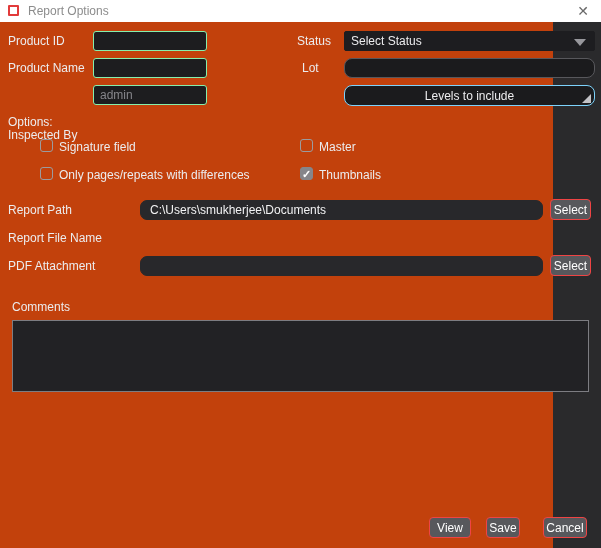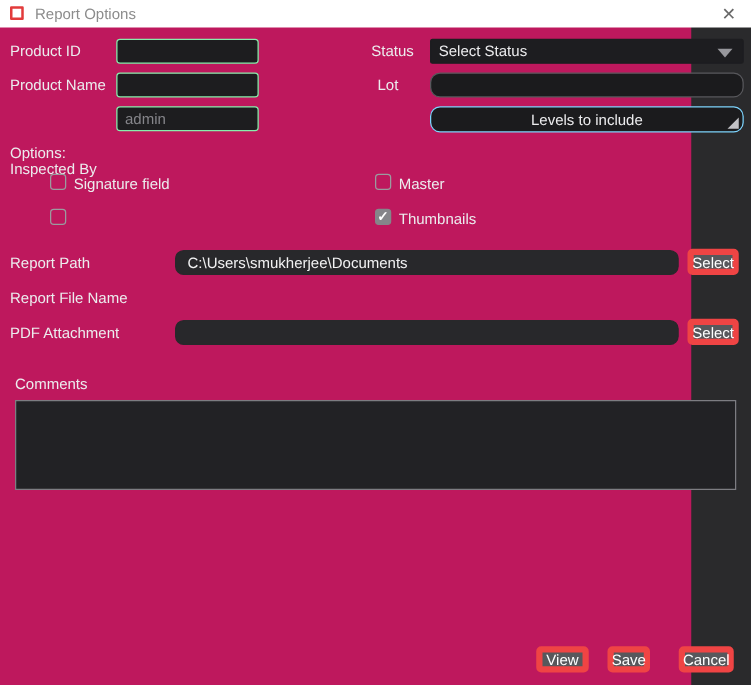--- a/index.html
+++ b/index.html
@@ -2,21 +2,21 @@
 <html><head>
 <meta charset="utf-8">
 <style>
   * { margin:0; padding:0; box-sizing:border-box; }
   html,body { width:601px; height:548px; }
   body {
     font-family:"Liberation Sans", sans-serif;
     background:#2a2a2c;
     overflow:hidden;
   }
-  .window { position:relative; width:553px; height:548px; background:#be185d; }
+  .window { position:relative; width:553px; height:548px; background:#c2410c; }
 
   
   .titlebar { position:absolute; left:0; top:0; width:601px; height:22px; background:#ffffff; }
   .app-icon { position:absolute; left:8px; top:5px; width:11px; height:11px; border:2px solid #e23b3b; border-radius:1px; background:#ffffff; }
   .title-text { position:absolute; left:28px; top:4px; font-size:12px; color:#8c8c8c; }
   .close-btn { position:absolute; left:572px; top:1px; width:22px; height:20px; text-align:center; font-size:14px; line-height:20px; color:#696969; cursor:pointer; }
 
   
   .lbl { position:absolute; font-size:12px; line-height:13px; color:#ececee; white-space:nowrap; }
 
@@ -57,21 +57,21 @@
   .cb.checked .mark { display:block; }
 
   
   .in-path {
     position:absolute; background:#28282b; border:1px solid #28282b; border-radius:7px;
     color:#f2f2f3; font-size:12px; font-family:"Liberation Sans", sans-serif; padding:0 9px; outline:none;
   }
 
   
   .btn {
-    position:absolute; background:#57585c; border:5px solid #ef4444; border-radius:4px;
+    position:absolute; background:#57585c; border:1px solid #ef4444; border-radius:4px;
     color:#ffffff; font-size:12px; font-family:"Liberation Sans", sans-serif;
     display:flex; align-items:center; justify-content:center; cursor:pointer; padding:0;
   }
 
   
   .comments-box {
     position:absolute; left:12px; top:320px; width:577px; height:72px;
     background:#222225; border:1px solid #7d7d82; border-radius:0;
     color:#ececee; font-size:12px; font-family:"Liberation Sans", sans-serif;
     resize:none; outline:none; padding:4px 6px;
@@ -113,20 +113,21 @@
 
   <div class="lbl" style="left:8px; top:116px;">Options:</div>
 
   <div class="cb" style="left:40px; top:139px;"></div>
   <div class="lbl" style="left:59px; top:141px;">Signature field</div>
 
   <div class="cb" style="left:300px; top:139px;"></div>
   <div class="lbl" style="left:319px; top:141px;">Master</div>
 
   <div class="cb" style="left:40px; top:167px;"></div>
+  <div class="lbl" style="left:59px; top:169px;">Only pages/repeats with differences</div>
 
   <div class="cb checked" style="left:300px; top:167px;">
       <span class="mark">✓</span>
     </div>
   <div class="lbl" style="left:319px; top:169px;">Thumbnails</div>
 
   <div class="lbl" style="left:8px; top:204px;">Report Path</div>
   <input class="in-path" style="left: 140px; top: 200px; width: 403px; height: 20px;" value="C:\Users\smukherjee\Documents">
   <button class="btn" style="left:550px; top:199px; width:41px; height:21px;">Select</button>
 

